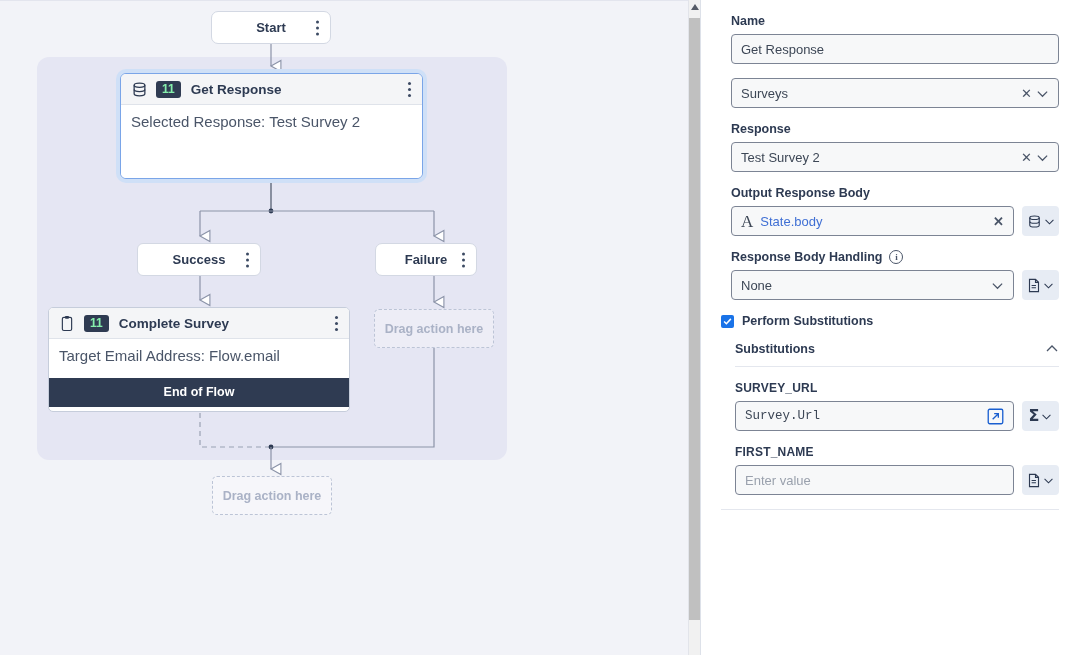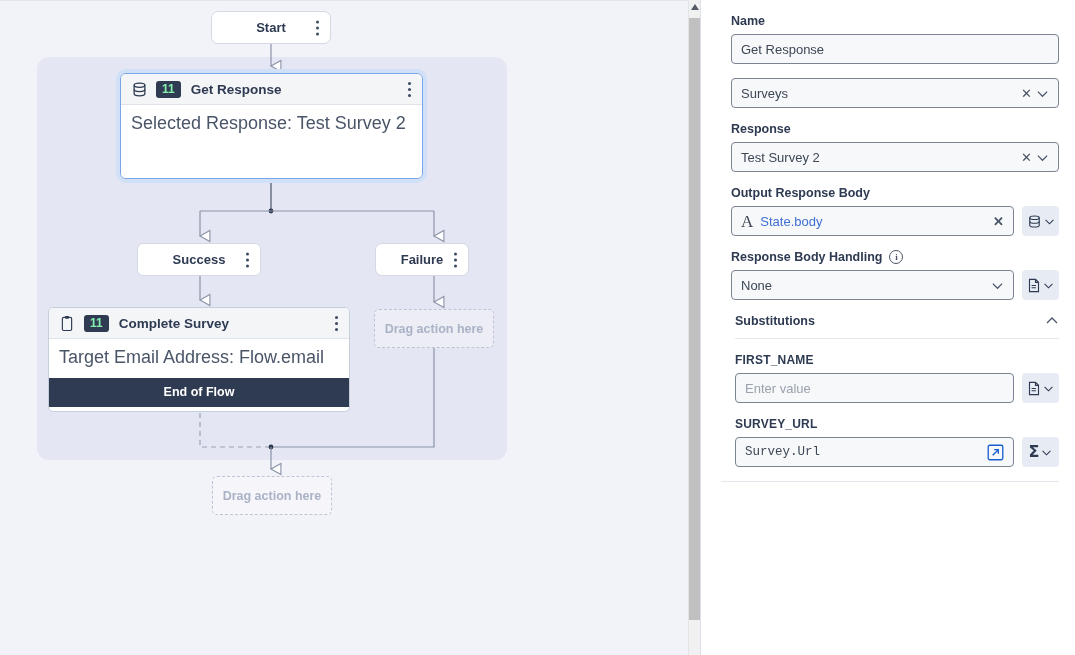--- a/index.html
+++ b/index.html
@@ -45,21 +45,21 @@
   }
   .kebab { width:3px; height:15px; display:inline-block; }
   .kebab i {
     display:block; width:3px; height:3px; border-radius:50%;
     background:#3c4a63; margin-bottom:3px;
   }
   .kebab i:last-child { margin-bottom:0; }
 
   #node-start { left:211px; top:11px; width:120px; height:33px; }
   #node-success { left:137px; top:243px; width:124px; height:33px;border-radius:6px; }
-  #node-failure { left:375px; top:243px; width:94px; height:33px; }
+  #node-failure { left:375px; top:243px; width:102px; height:33px; }
 
   
   .card {
     position:absolute;
     background:#ffffff;
     border:1px solid #c6cddb;
     border-radius:5px;
     overflow:hidden;
   }
   .card-header {
@@ -75,21 +75,21 @@
     background:#2f3b52; color:#86efac;
     font-size:12px; font-weight:bold;
     border-radius:3px;
     padding:1px 6px 2px 6px;
     line-height:14px;
     margin-right:10px;
   }
   .card-title { font-size:13.5px; font-weight:bold; color:#2d3a52; }
   .card-body {
     padding:8px 10px;
-    font-size:18px; color:#4a5568;
+    font-size:15px; color:#4a5568;
     background:#fff;
   }
   .card-footer {
     background:#2f3b52; color:#ffffff;
     font-size:12.5px; font-weight:bold;
     text-align:center;
     padding:7px 0 8px 0;
   }
 
   
@@ -419,45 +419,34 @@
           <path d="M11,1.8 L11,5.8 L15,5.8"></path>
           <path d="M5.8,10 L11.6,10 M5.8,13 L11.6,13"></path>
         </svg>
         <svg width="11" height="11" viewBox="0 0 14 14">
             <path d="M2,5 L7,10 L12,5" fill="none" stroke="#2d3a52" stroke-width="1.3"></path>
           </svg>
       </div>
     </div>
   </div>
 
+  <div class="checkrow">
+    <span class="cbox">
+      <svg width="9" height="9" viewBox="0 0 12 12">
+          <path d="M1.5,6 L4.5,9 L10.5,2.5" fill="none" stroke="#ffffff" stroke-width="2"></path>
+        </svg>
+    </span>
+    <span>Perform Substitutions</span>
+  </div>
 
   <div class="section-head">
     <span class="t">Substitutions</span>
     <svg width="14" height="14" viewBox="0 0 14 14">
         <path d="M2,9 L7,4 L12,9" fill="none" stroke="#4a5568" stroke-width="1.3"></path>
       </svg>
-  </div>
-
-  <div class="subrow">
-    <div class="flabel">FIRST_NAME</div>
-    <div class="fctl">
-      <div class="input">
-        <span class="val ph">Enter value</span>
-      </div>
-      <div class="sidebtn">
-        <svg width="14" height="15" viewBox="0 0 18 20" fill="none" stroke="#2d3a52" stroke-width="1.5">
-          <path d="M3,1.8 L11,1.8 L15,5.8 L15,18.2 L3,18.2 z"></path>
-          <path d="M11,1.8 L11,5.8 L15,5.8"></path>
-          <path d="M5.8,10 L11.6,10 M5.8,13 L11.6,13"></path>
-        </svg>
-        <svg width="11" height="11" viewBox="0 0 14 14">
-            <path d="M2,5 L7,10 L12,5" fill="none" stroke="#2d3a52" stroke-width="1.3"></path>
-          </svg>
-      </div>
-    </div>
   </div>
 
   <div class="subrow">
     <div class="flabel">SURVEY_URL</div>
     <div class="fctl">
       <div class="input">
         <span class="val mono">Survey.Url</span>
         <span class="adorn">
           <svg width="17" height="17" viewBox="0 0 18 18" fill="none" stroke="#1a5fd0" stroke-width="1.4">
             <rect x="1.3" y="1.3" width="15.4" height="15.4" rx="1.5"></rect>
@@ -467,14 +456,33 @@
       </div>
       <div class="sidebtn">
         <span style="font-size:16px;font-weight:bold;color:#2d3a52;line-height:1;font-family:'DejaVu Sans',sans-serif">Σ</span>
         <svg width="11" height="11" viewBox="0 0 14 14">
             <path d="M2,5 L7,10 L12,5" fill="none" stroke="#2d3a52" stroke-width="1.3"></path>
           </svg>
       </div>
     </div>
   </div>
 
+  <div class="subrow">
+    <div class="flabel">FIRST_NAME</div>
+    <div class="fctl">
+      <div class="input">
+        <span class="val ph">Enter value</span>
+      </div>
+      <div class="sidebtn">
+        <svg width="14" height="15" viewBox="0 0 18 20" fill="none" stroke="#2d3a52" stroke-width="1.5">
+          <path d="M3,1.8 L11,1.8 L15,5.8 L15,18.2 L3,18.2 z"></path>
+          <path d="M11,1.8 L11,5.8 L15,5.8"></path>
+          <path d="M5.8,10 L11.6,10 M5.8,13 L11.6,13"></path>
+        </svg>
+        <svg width="11" height="11" viewBox="0 0 14 14">
+            <path d="M2,5 L7,10 L12,5" fill="none" stroke="#2d3a52" stroke-width="1.3"></path>
+          </svg>
+      </div>
+    </div>
+  </div>
+
   <div class="panel-divider"></div>
 </div>
 
 </body></html>

